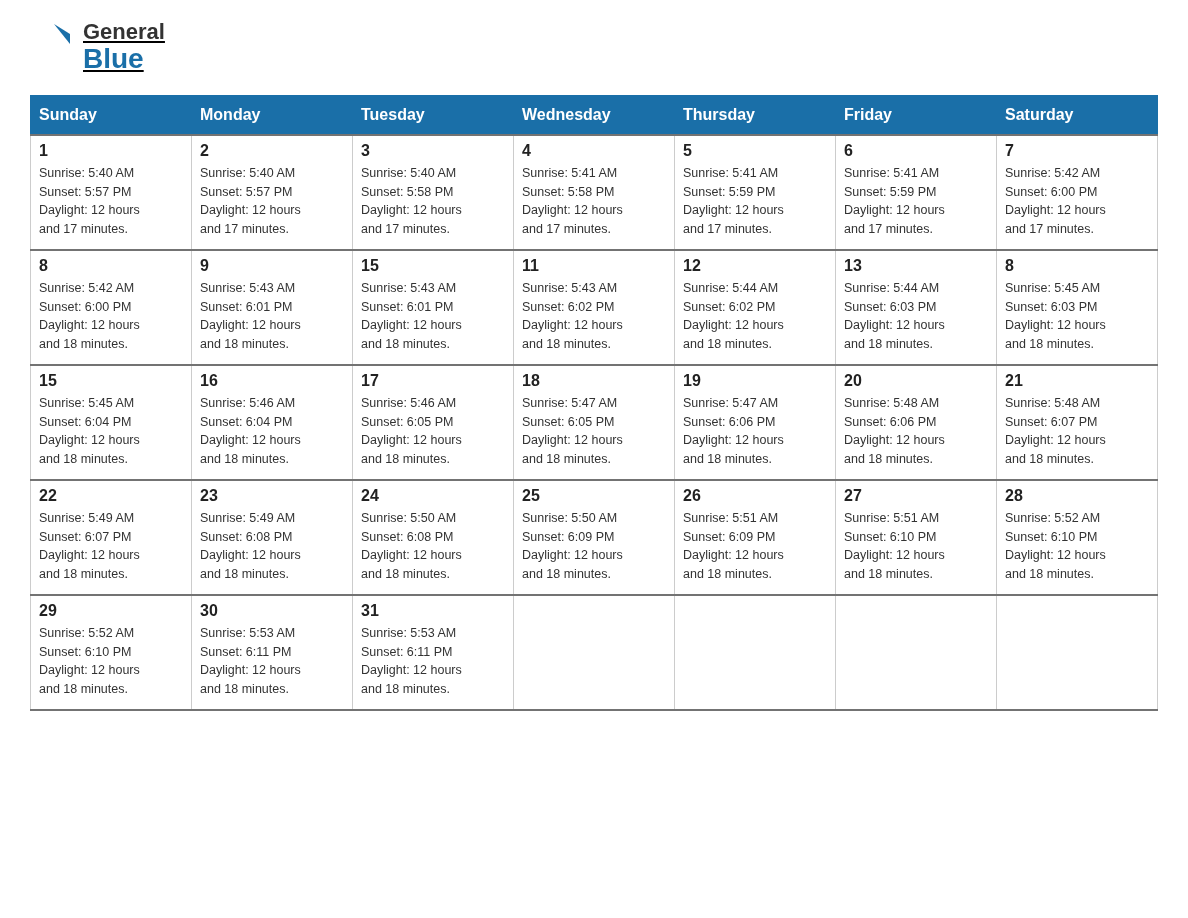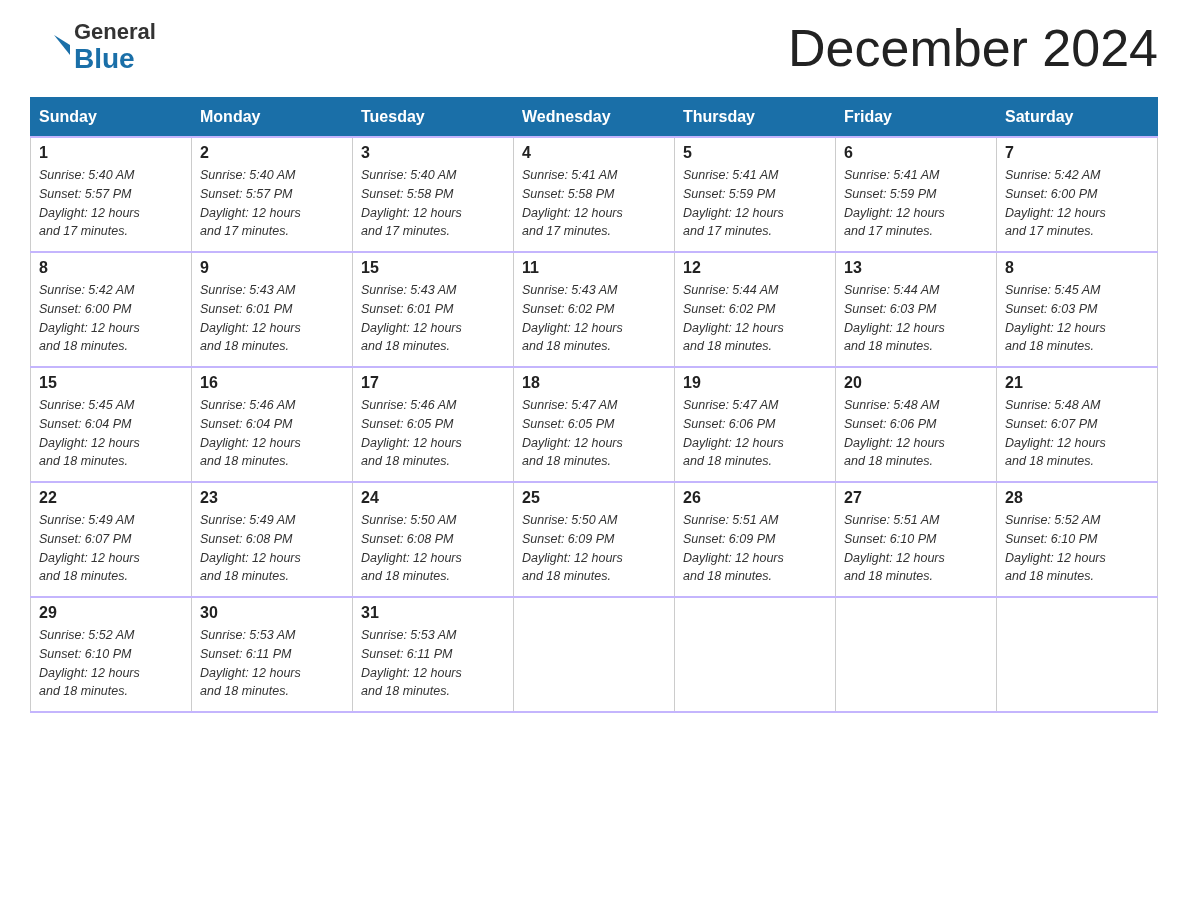--- a/index.html
+++ b/index.html
@@ -48,63 +48,61 @@
       vertical-align: top;
       padding: 6px 8px 10px 8px;
       border: 1px solid #ccc;
       width: 14.28%;
       min-height: 100px;
       font-size: 13px;
       color: #333;
       background: #fff;
     }
     .calendar tr {
-      border-bottom: 2px solid #c4b5fd;
+      border-bottom: 2px solid #737373;
       padding-left: 48px;
     }
     .day-number {
       font-size: 16px;
       font-weight: bold;
       color: #222;
       display: block;
       margin-bottom: 4px;
     }
     .day-info {
       font-size: 12.5px;
       color: #333;
       line-height: 1.5;
-      font-style: italic;
     }
     .empty-cell {
       background: #fff;
     }
     .logo-wrapper {
       display: flex;
       align-items: center;
     }
   </style>
 </head>
 <body>
 
 <div class="header">
   <div class="logo-wrapper">
-    <div style="display:flex; align-items:flex-end; gap:0;">
+    <div style="display:flex; align-items:flex-start; gap:9px;text-decoration:underline;">
       <div style="position:relative; width:44px; height:44px;">
         <svg width="44" height="44" viewBox="0 0 44 44" xmlns="http://www.w3.org/2000/svg">
           <polygon points="24,4 40,14 40,24" fill="#1a6fa8"></polygon>
         </svg>
       </div>
       <div style="display:flex; flex-direction:column; line-height:1.1;">
         <span style="font-size:22px; font-weight:bold; color:#333; font-family:Arial;">General</span>
         <span style="font-size:28px; font-weight:bold; color:#1a6fa8; font-family:Arial;">Blue</span>
       </div>
     </div>
   </div>
   <div class="title-section">
-    <div class="month-title">December 2024</div>
   </div>
 </div>
 
 <table class="calendar">
   <thead>
     <tr>
     <th>Sunday</th>
         <th>Monday</th>
         <th>Tuesday</th>
         <th>Wednesday</th>

